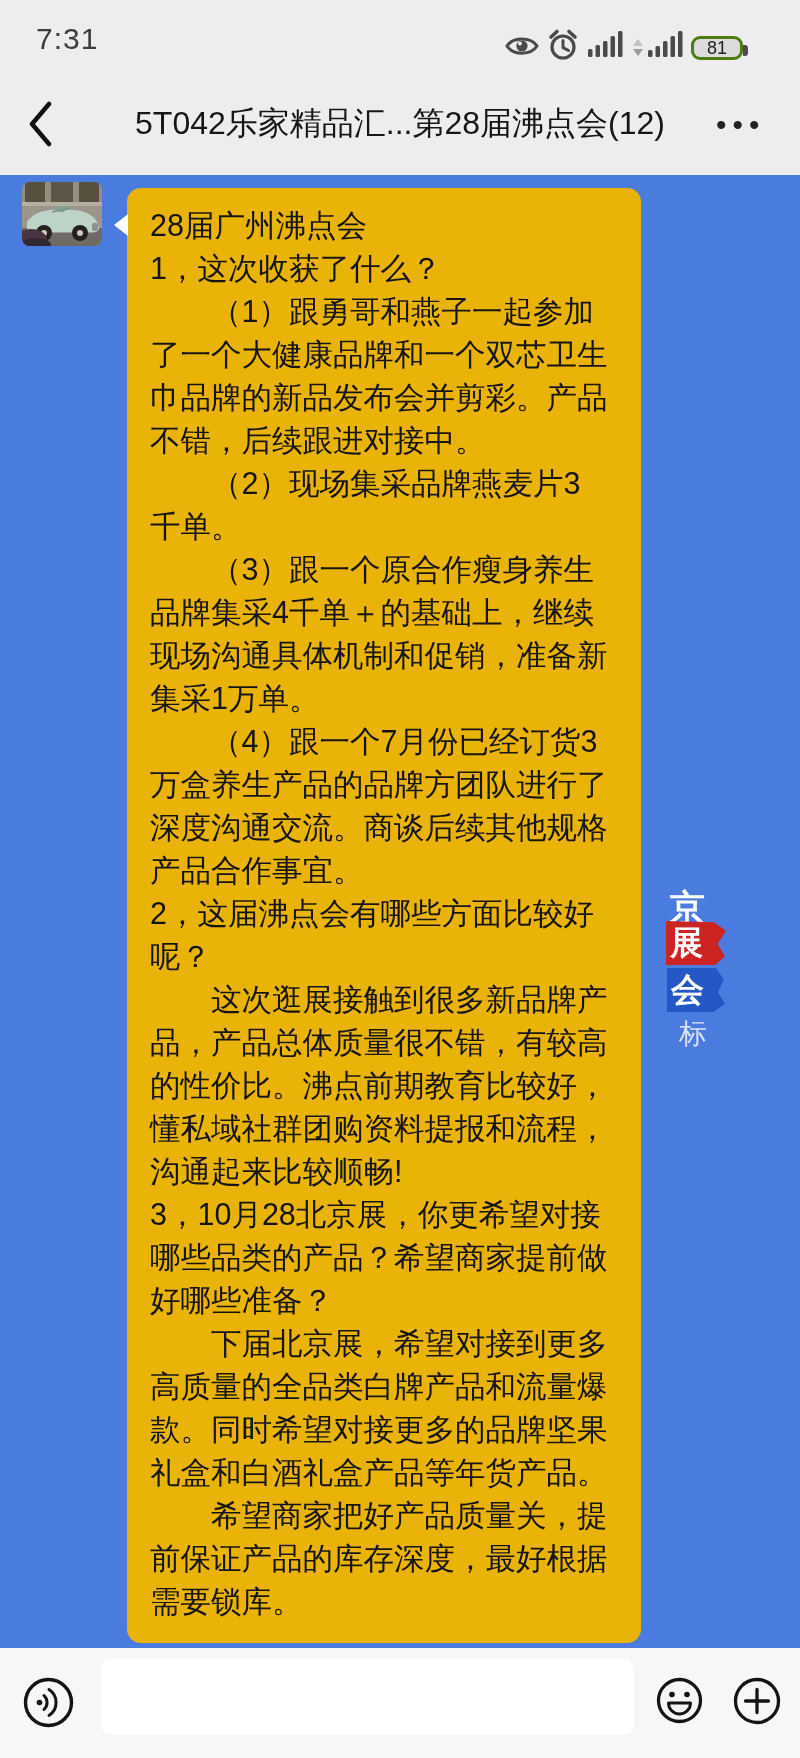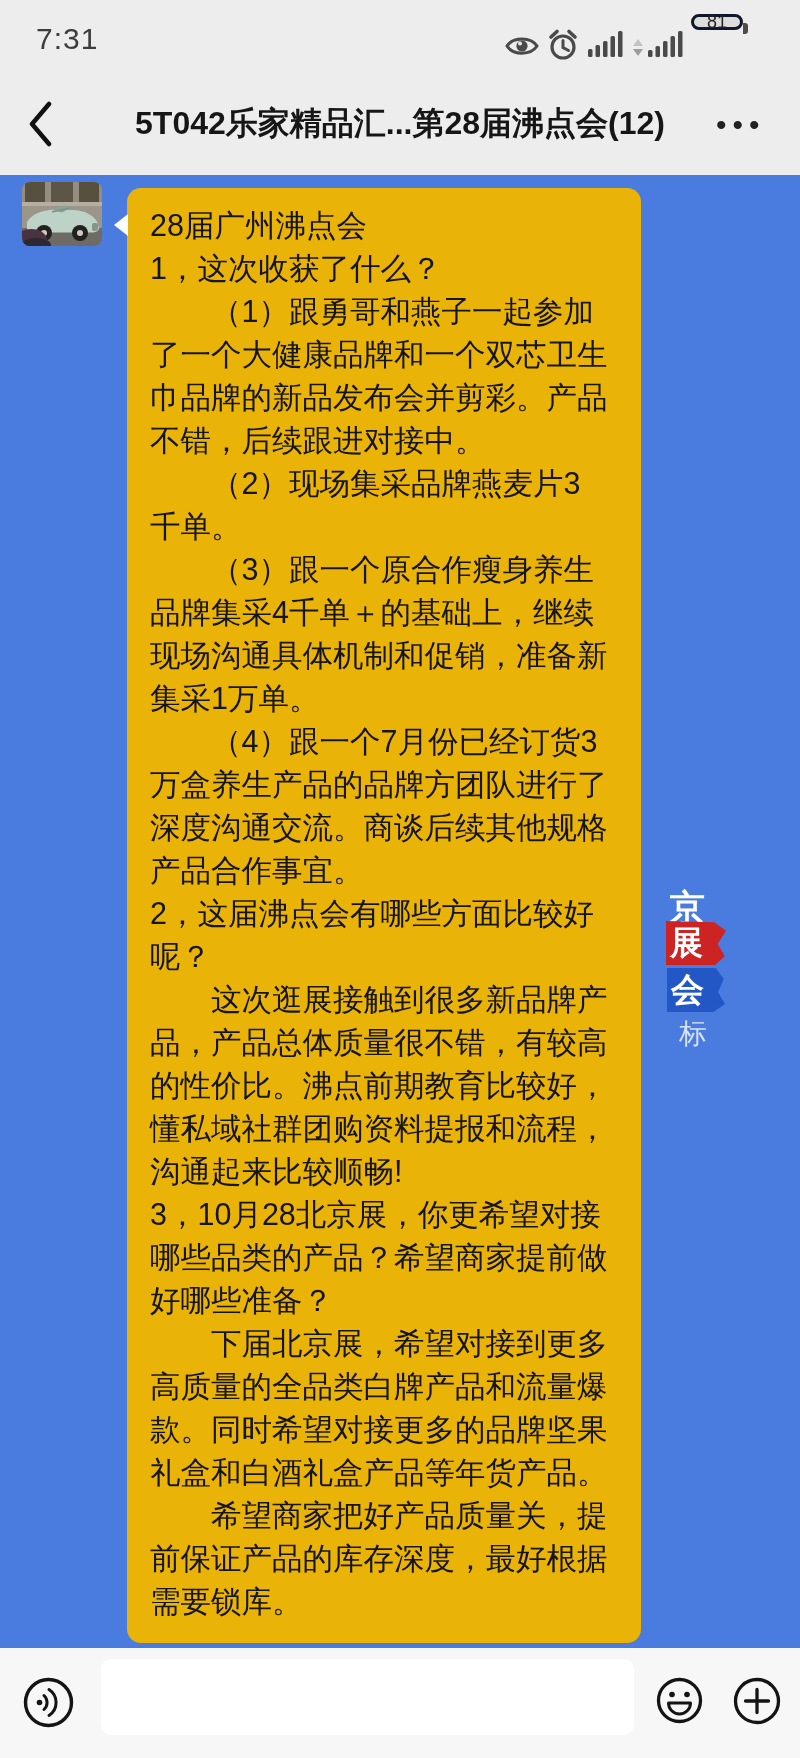--- a/index.html
+++ b/index.html
@@ -3,26 +3,26 @@
 <meta charset="utf-8">
 <style>
   * { margin:0; padding:0; box-sizing:border-box; }
   body { background:#000; font-family:"Liberation Sans","DejaVu Sans",sans-serif; }
   .screen { position:relative; width:800px; height:1758px; background:#4a7cdf; overflow:hidden; margin:0 auto;padding-left:36px; }
 
   
   .header { position:absolute; top:0; left:0; width:800px; height:175px; background:#ededed; z-index:3; }
   .time { position:absolute; left:36px; top:22px; font-size:30px; font-weight:500; color:#3d3d3d; letter-spacing:1px; }
   .sicon { position:absolute; }
-  .battery { position:absolute; left:691px; top:14px; width:52px; height:16px; border:3px solid #0f172a; border-radius:9px; background:#dcdcdc; display:flex; align-items:center; justify-content:center; }
+  .battery { position:absolute; left:691px; top:36px; width:52px; height:24px; border:3px solid #4d7c0f; border-radius:9px; background:#dcdcdc; display:flex; align-items:center; justify-content:center; }
   .battery span { font-size:18px; color:#222; font-weight:500; }
   .battery::after { content:""; position:absolute; right:-8px; top:6px; width:5px; height:11px; background:#4c4c4c; border-radius:0 3px 3px 0; }
 
   .back-btn { position:absolute; left:27px; top:101px; width:28px; height:46px; cursor:pointer; }
-  .nav-title { position:absolute; left:70px; top:102px; width:660px; text-align:center; font-size:32px; font-weight:700; color:#161616; white-space:nowrap; overflow:hidden; }
+  .nav-title { position:absolute; left:70px; top:102px; width:660px; text-align:center; font-size:32px; font-weight:400; color:#161616; white-space:nowrap; overflow:hidden; }
   .more-btn { position:absolute; left:716px; top:108px; font-size:30px; letter-spacing:6px; color:#222; cursor:pointer; }
 
   
   .chat { position:absolute; top:175px; left:0; width:800px; height:1473px; }
   .avatar { position:absolute; left:22px; top:7px; width:80px; height:64px; border-radius:8px; overflow:hidden; cursor:pointer; }
   .bubble { position:absolute; left:127px; top:13px; width:514px; background:#eab308; border-radius:14px; padding:16px 23px 20px 23px; z-index:2; }
   .tail { position:absolute; left:-13px; top:26px; width:0; height:0; border-top:11px solid transparent; border-bottom:11px solid transparent; border-right:14px solid #ffffff; }
   .msg { font-size:30.5px; line-height:43px; color:#151515; white-space:pre-line; overflow-wrap:break-word; }
 
   

